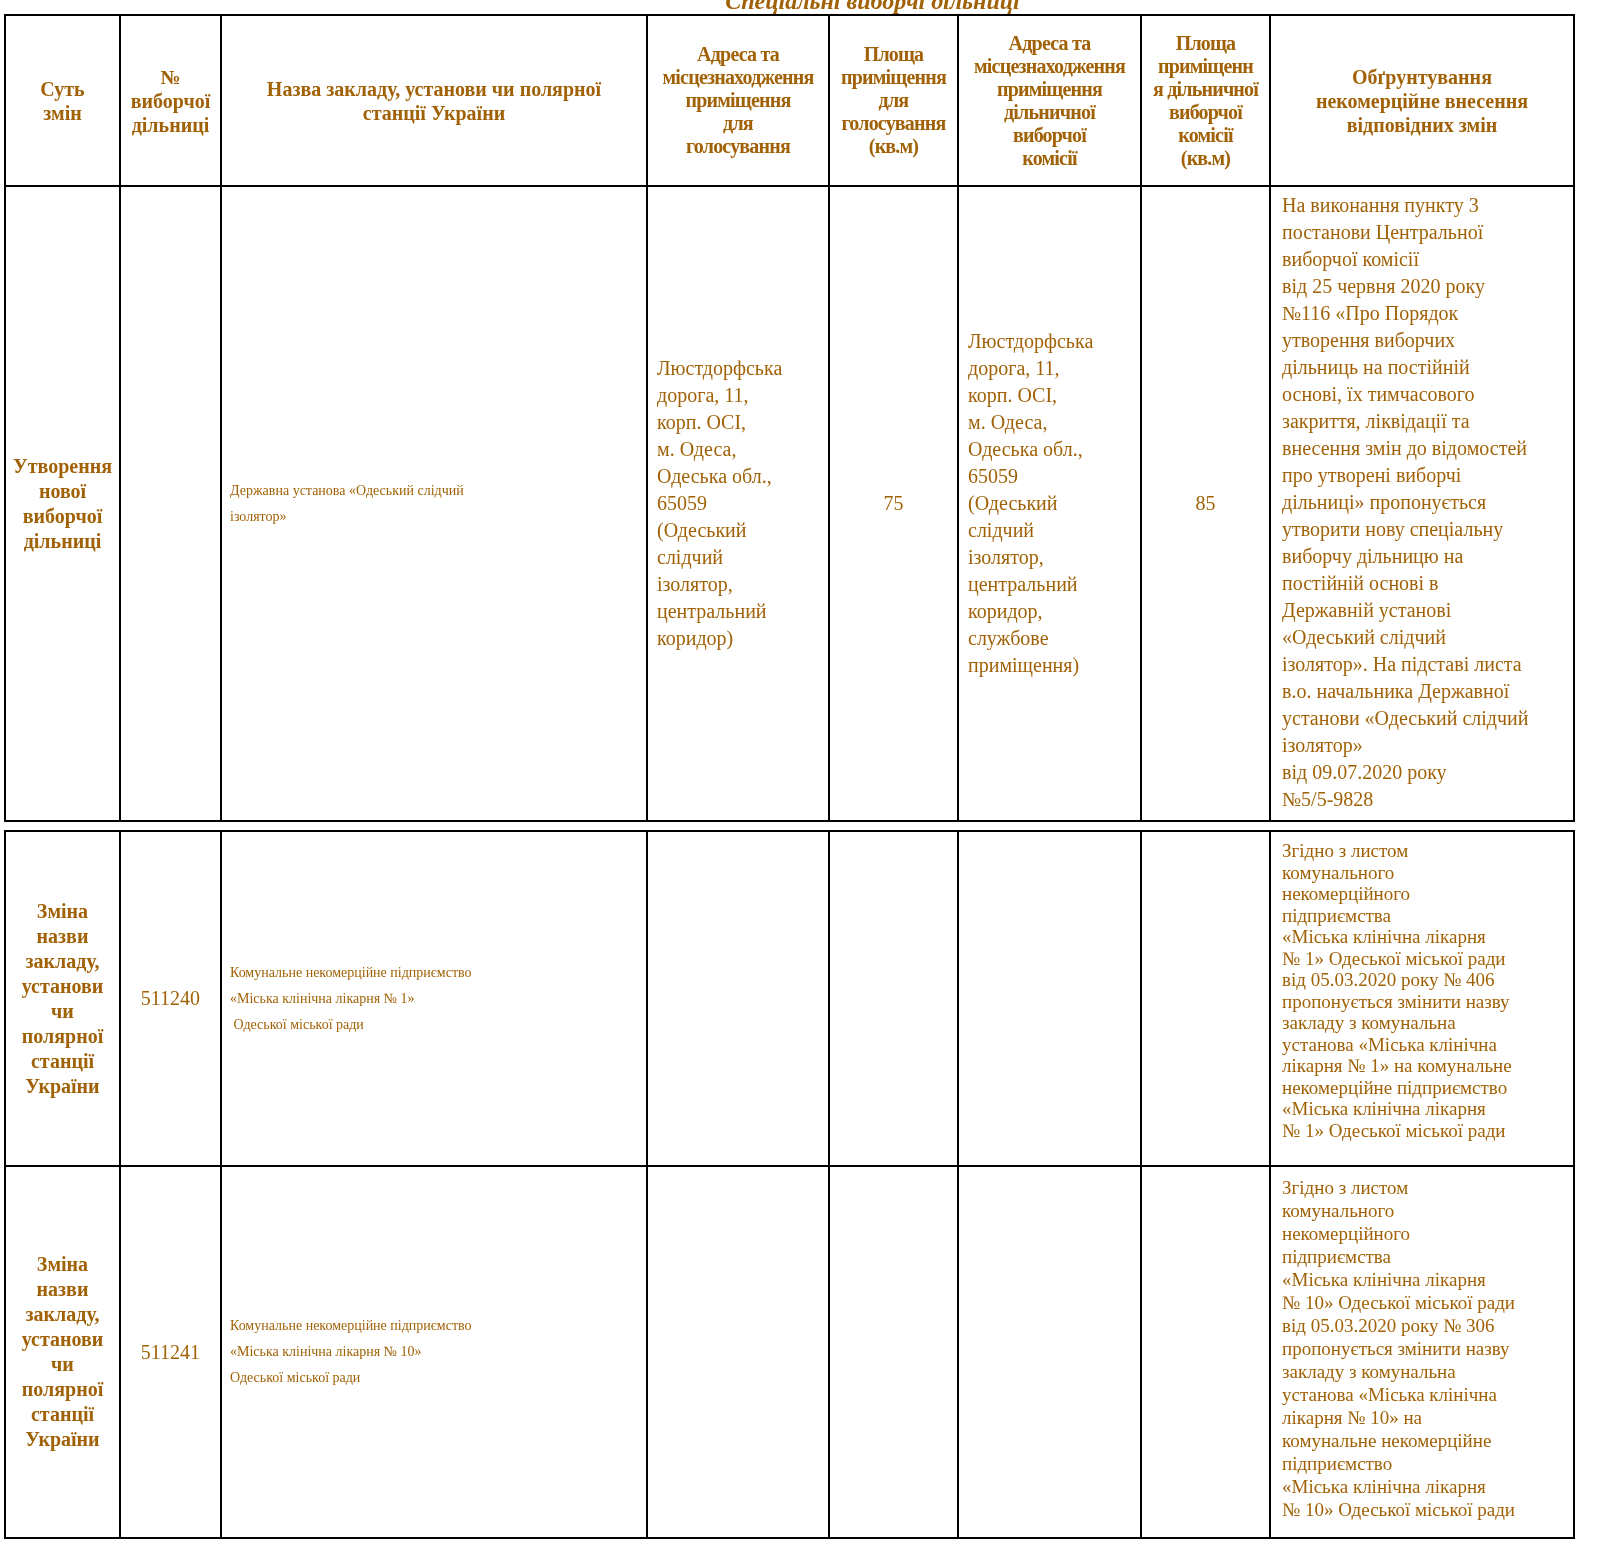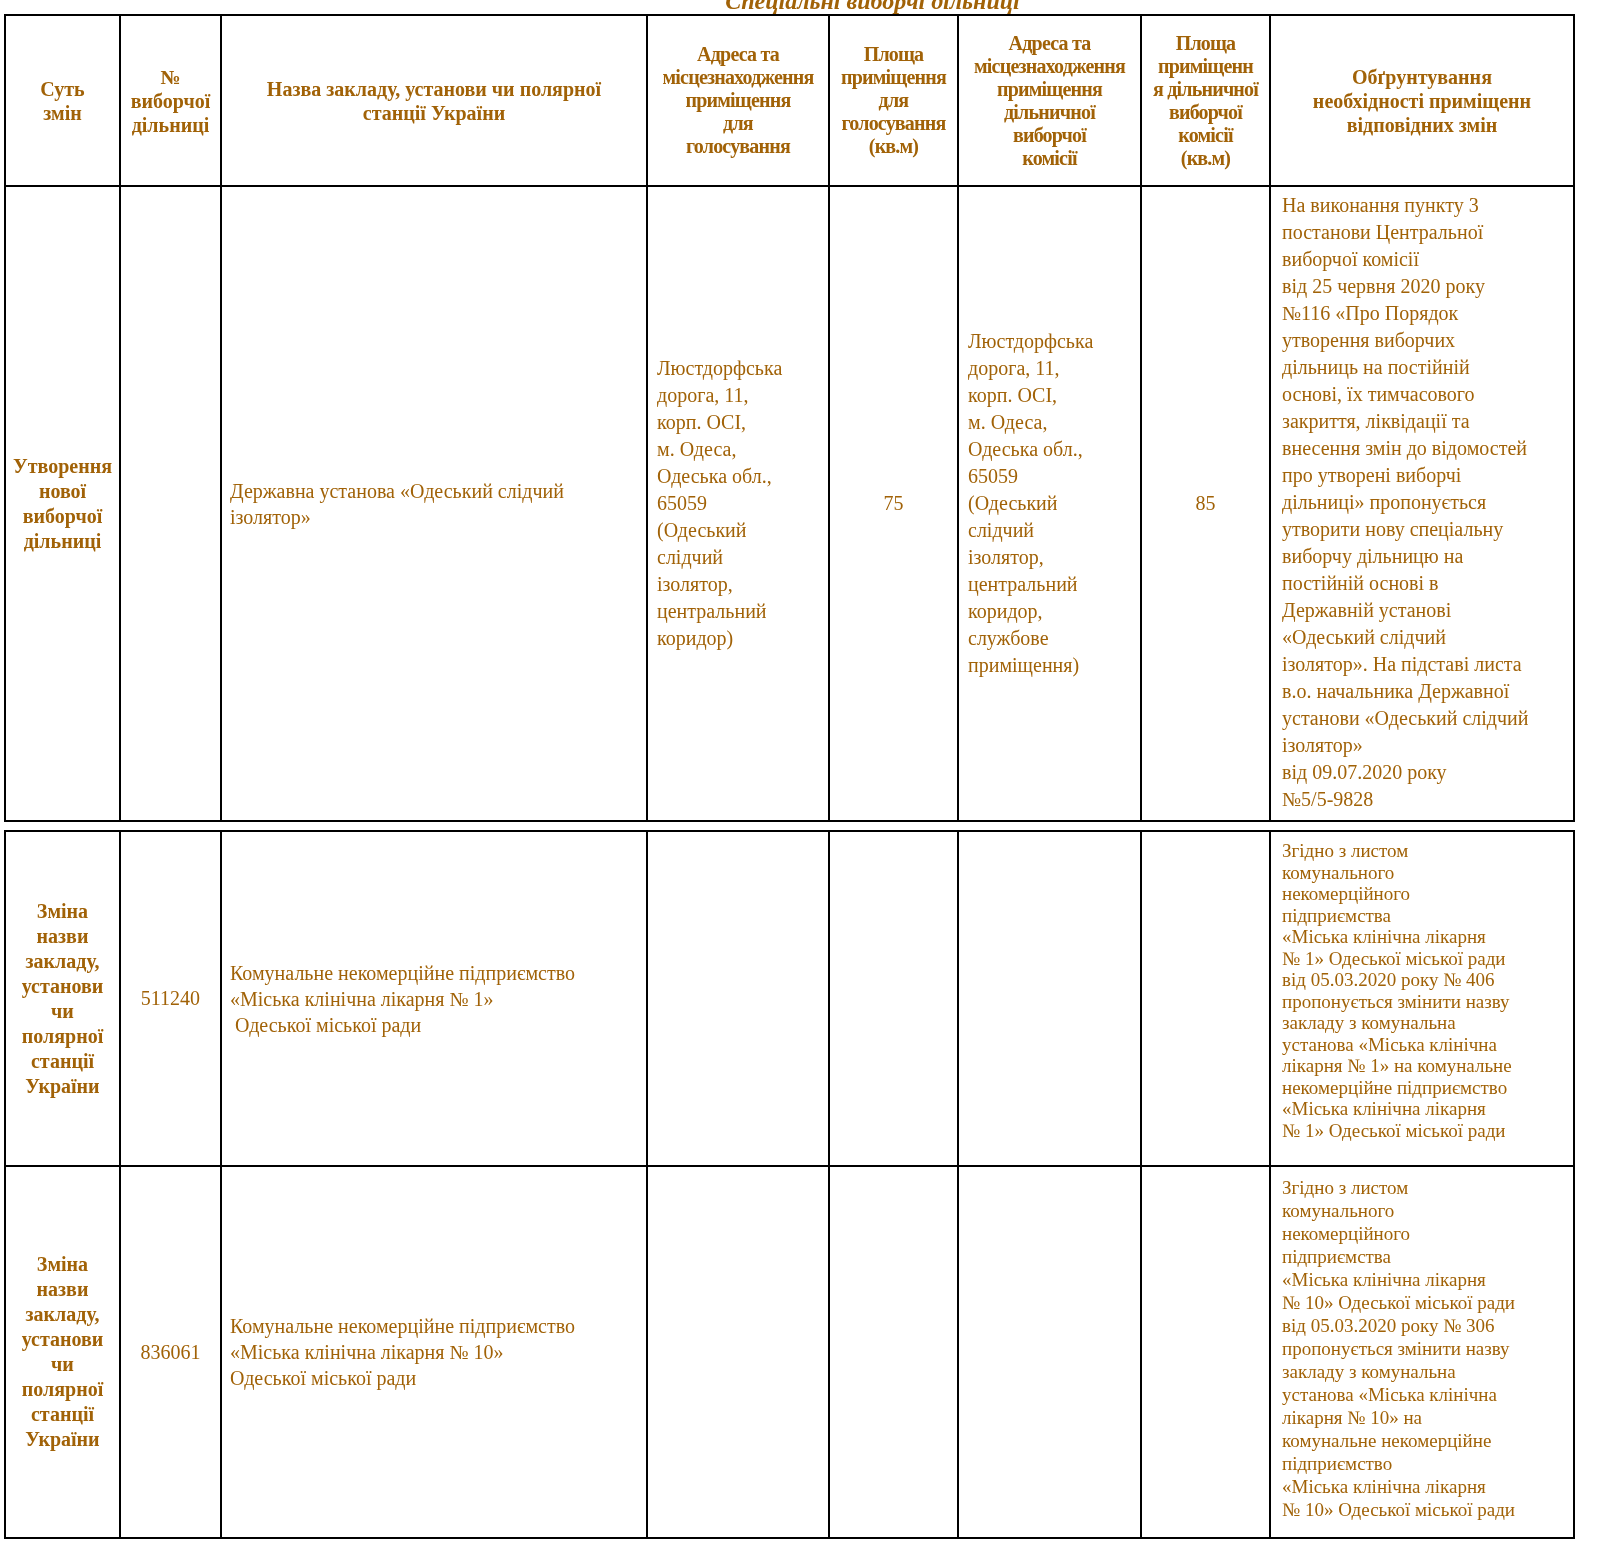--- a/index.html
+++ b/index.html
@@ -22,21 +22,21 @@
   .hdr{
     font-weight:bold;text-align:center;font-size:20px;line-height:24px;
     white-space:pre-line;padding:2px 1px;
   }
   .tight{letter-spacing:-0.8px;line-height:23px;}
   .c-essence{
     font-weight:bold;text-align:center;font-size:20px;line-height:25px;
     white-space:pre-line;padding:2px 1px;border-radius:13px;
   }
   .c-num{text-align:center;font-size:20px;padding:18px;}
-  .c-name{font-size:20px;line-height:26px;padding:2px 4px 2px 8px;white-space:pre-wrap;}
+  .c-name{font-size:14px;line-height:26px;padding:2px 4px 2px 8px;white-space:pre-wrap;}
   .c-addr{font-size:20px;line-height:27px;padding:2px 2px 2px 9px;white-space:pre-wrap;}
   .c-area{text-align:center;font-size:20px;padding:2px;}
   .c-just{vertical-align:top;padding:5px 4px 0 11px;border-radius:11px;}
   .c-just .txt{white-space:pre-wrap;}
   .j1 .txt{font-size:20px;line-height:27px;}
   .j1 .clip{height:615px;overflow:hidden;}
   .j2 .txt{font-size:19px;line-height:21.5px;padding-top:3px;}
   .j3 .txt{font-size:19px;line-height:23px;padding-top:4px;}
 </style>
 </head>
@@ -82,21 +82,21 @@
 дільничної
 виборчої
 комісії</td>
       <td class="hdr tight">Площа
 приміщенн
 я дільничної
 виборчої
 комісії
 (кв.м)</td>
       <td class="hdr">Обґрунтування
-необхідності приміщенн
+некомерційне внесення
 відповідних змін</td>
     </tr>
     <tr style="height:635px">
       <td class="c-essence">Утворення
 нової
 виборчої
 дільниці</td>
       <td class="c-num"></td>
       <td class="c-name">Державна установа «Одеський слідчий
 ізолятор»</td>
@@ -205,21 +205,21 @@
     </tr>
     <tr style="height:372px">
       <td class="c-essence">Зміна
 назви
 закладу,
 установи
 чи
 полярної
 станції
 України</td>
-      <td class="c-num">836061</td>
+      <td class="c-num">511241</td>
       <td class="c-name">Комунальне некомерційне підприємство
 «Міська клінічна лікарня № 10»
 Одеської міської ради</td>
       <td class="c-addr"></td>
       <td class="c-area"></td>
       <td class="c-addr"></td>
       <td class="c-area"></td>
       <td class="c-just j3">
         <div class="txt">Згідно з листом
 комунального

